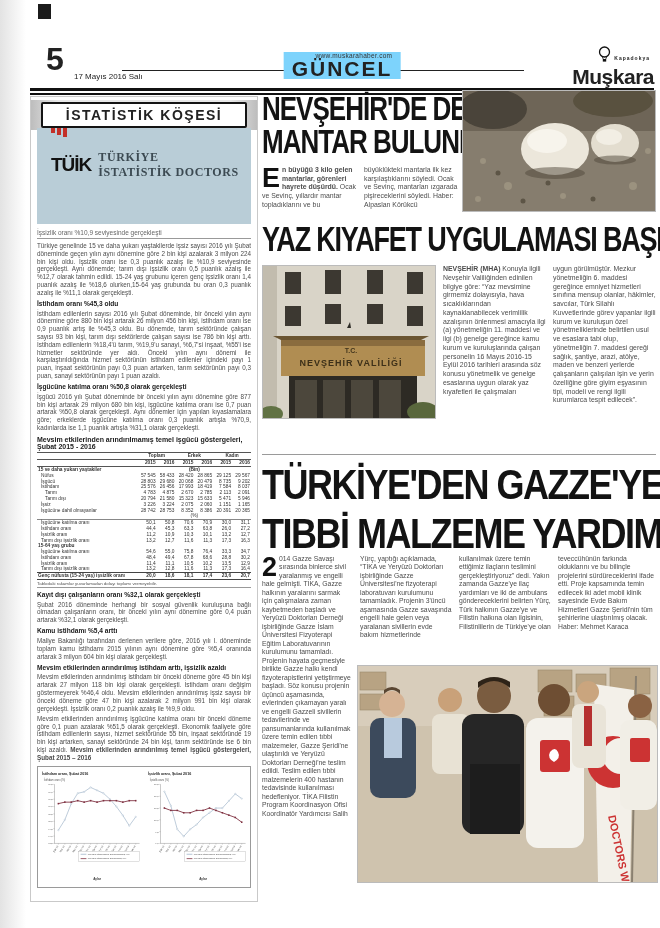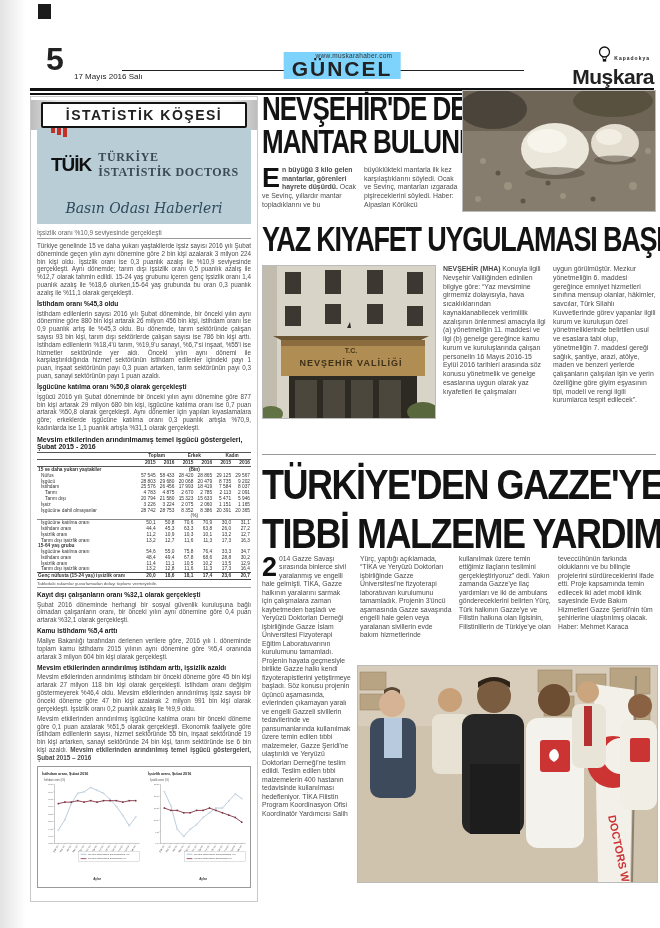--- a/index.html
+++ b/index.html
@@ -128,21 +128,20 @@
         <i style="height:7px"></i>
         <i style="height:9px"></i>
       </div>
     <div class="tuik-logo-row">
       <span class="tuik-word">TÜİK</span>
       <span class="tuik-org">
         <span>TÜRKİYE</span><br>
         <span>İSTATİSTİK DOCTORS</span>
       </span>
     </div>
-    <div class="tuik-press">Basın Odası Haberleri</div>
   </div>
   <div class="stat-sub">İşsizlik oranı %10,9 seviyesinde gerçekleşti</div>
   <hr class="thin">
   <div id="blocks-a">
       <p class="stat-p">Türkiye genelinde 15 ve daha yukarı yaştakilerde işsiz sayısı 2016 yılı Şubat döneminde geçen yılın aynı dönemine göre 2 bin kişi azalarak 3 milyon 224 bin kişi oldu. İşsizlik oranı ise 0,3 puanlık azalış ile %10,9 seviyesinde gerçekleşti. Aynı dönemde; tarım dışı işsizlik oranı 0,5 puanlık azalış ile %12,7 olarak tahmin edildi. 15-24 yaş grubunu içeren genç işsizlik oranı 1,4 puanlık azalış ile %18,6 olurken,15-64 yaş grubunda bu oran 0,3 puanlık azalış ile %11,1 olarak gerçekleşti.</p>
       <p class="stat-subhead">İstihdam oranı %45,3 oldu</p>
       <p class="stat-p">İstihdam edilenlerin sayısı 2016 yılı Şubat döneminde, bir önceki yılın aynı dönemine göre 880 bin kişi artarak 26 milyon 456 bin kişi, istihdam oranı ise 0,9 puanlık artış ile %45,3 oldu. Bu dönemde, tarım sektöründe çalışan sayısı 93 bin kişi, tarım dışı sektörlerde çalışan sayısı ise 786 bin kişi arttı. İstihdam edilenlerin %18,4'ü tarım, %19,9'u sanayi, %6,7'si inşaat, %55'i ise hizmetler sektöründe yer aldı. Önceki yılın aynı dönemi ile karşılaştırıldığında hizmet sektörünün istihdam edilenler içindeki payı 1 puan, inşaat sektörünün payı 0,3 puan artarken, tarım sektörünün payı 0,3 puan, sanayi sektörünün payı 1 puan azaldı.</p>
       <p class="stat-subhead">İşgücüne katılma oranı %50,8 olarak gerçekleşti</p>
       <p class="stat-p">İşgücü 2016 yılı Şubat döneminde bir önceki yılın aynı dönemine göre 877 bin kişi artarak 29 milyon 680 bin kişi, işgücüne katılma oranı ise 0,7 puan artarak %50,8 olarak gerçekleşti. Aynı dönemler için yapılan kıyaslamalara göre; erkeklerde işgücüne katılma oranı 0,3 puanlık artışla %70,9, kadınlarda ise 1,1 puanlık artışla %31,1 olarak gerçekleşti.</p>
     </div>

